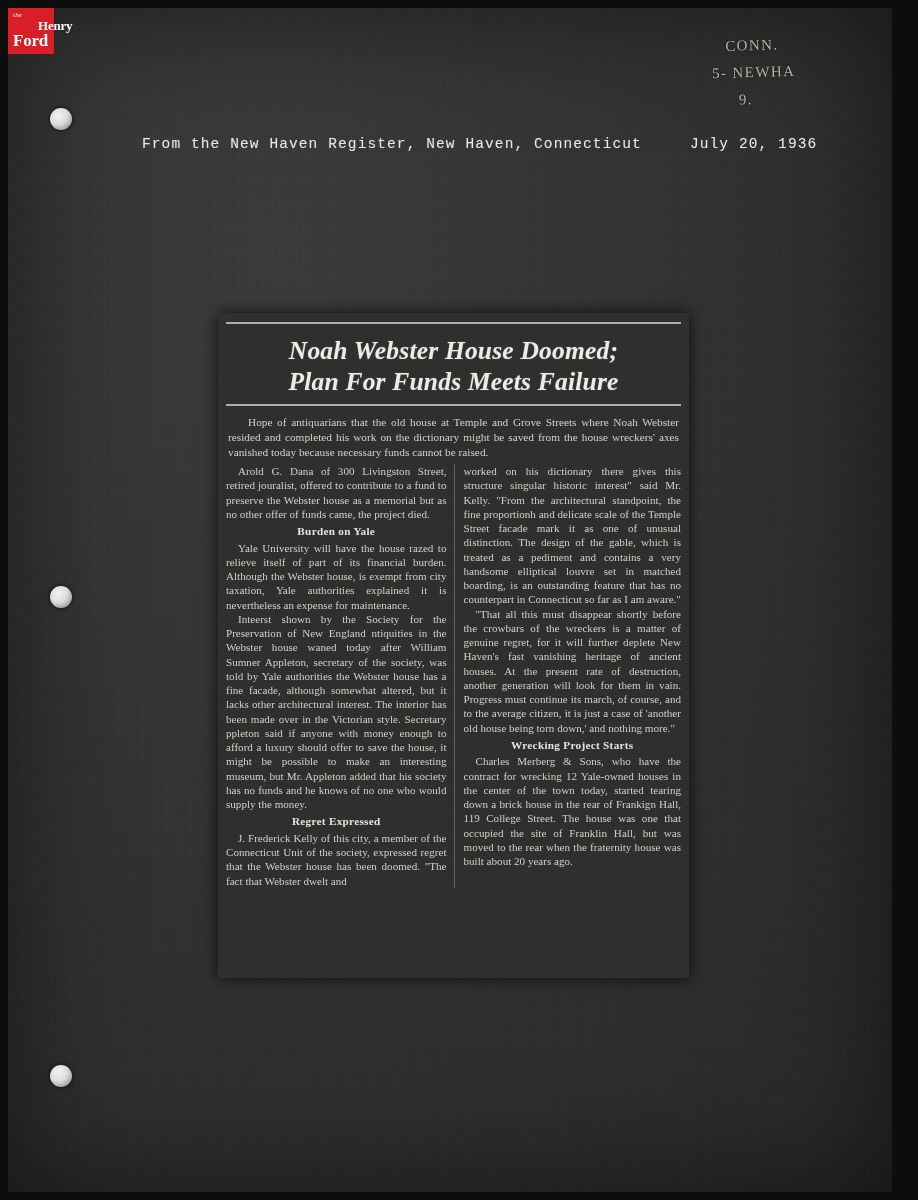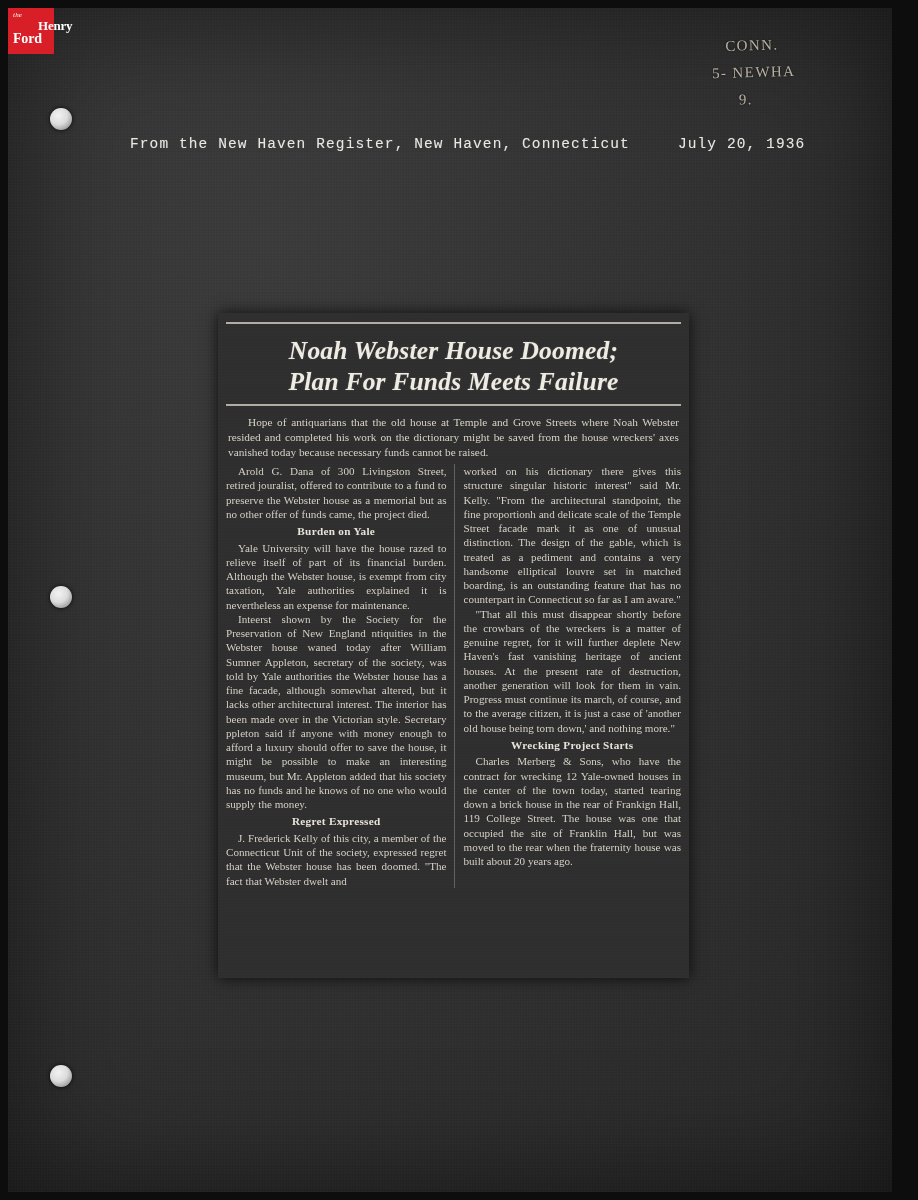--- a/index.html
+++ b/index.html
@@ -64,21 +64,21 @@
     letter-spacing: 0.2px;
   }
   #logo .henry {
     font-size: 13px;
     font-weight: bold;
     display: block;
     letter-spacing: -0.2px;
     margin-left: 25px;
   }
   #logo .ford {
-    font-size: 14px;
+    font-size: 17px;
     font-weight: bold;
     display: block;
     letter-spacing: -0.2px;
   }
 
   
   .hole {
     position: absolute;
     left: 50px;
     width: 22px;
@@ -107,21 +107,21 @@
     text-shadow: 0 0 2px rgba(0,0,0,0.6);
     z-index: 4;
   }
   #annotation .line1 { margin-left: 18px; }
   #annotation .line2 { margin-top: 10px; margin-left: 4px; }
   #annotation .line3 { margin-top: 10px; margin-left: 30px; }
 
   
   #caption {
     position: absolute;
-    left: 130px;
+    left: 142px;
     top: 136px;
     right: 70px;
     color: #e9e7e0;
     font-family: "Liberation Mono", monospace;
     font-size: 14.5px;
     letter-spacing: 1.1px;
     white-space: nowrap;
     text-shadow: 0 0 1px rgba(255,255,255,0.25);
     z-index: 4;
   }

